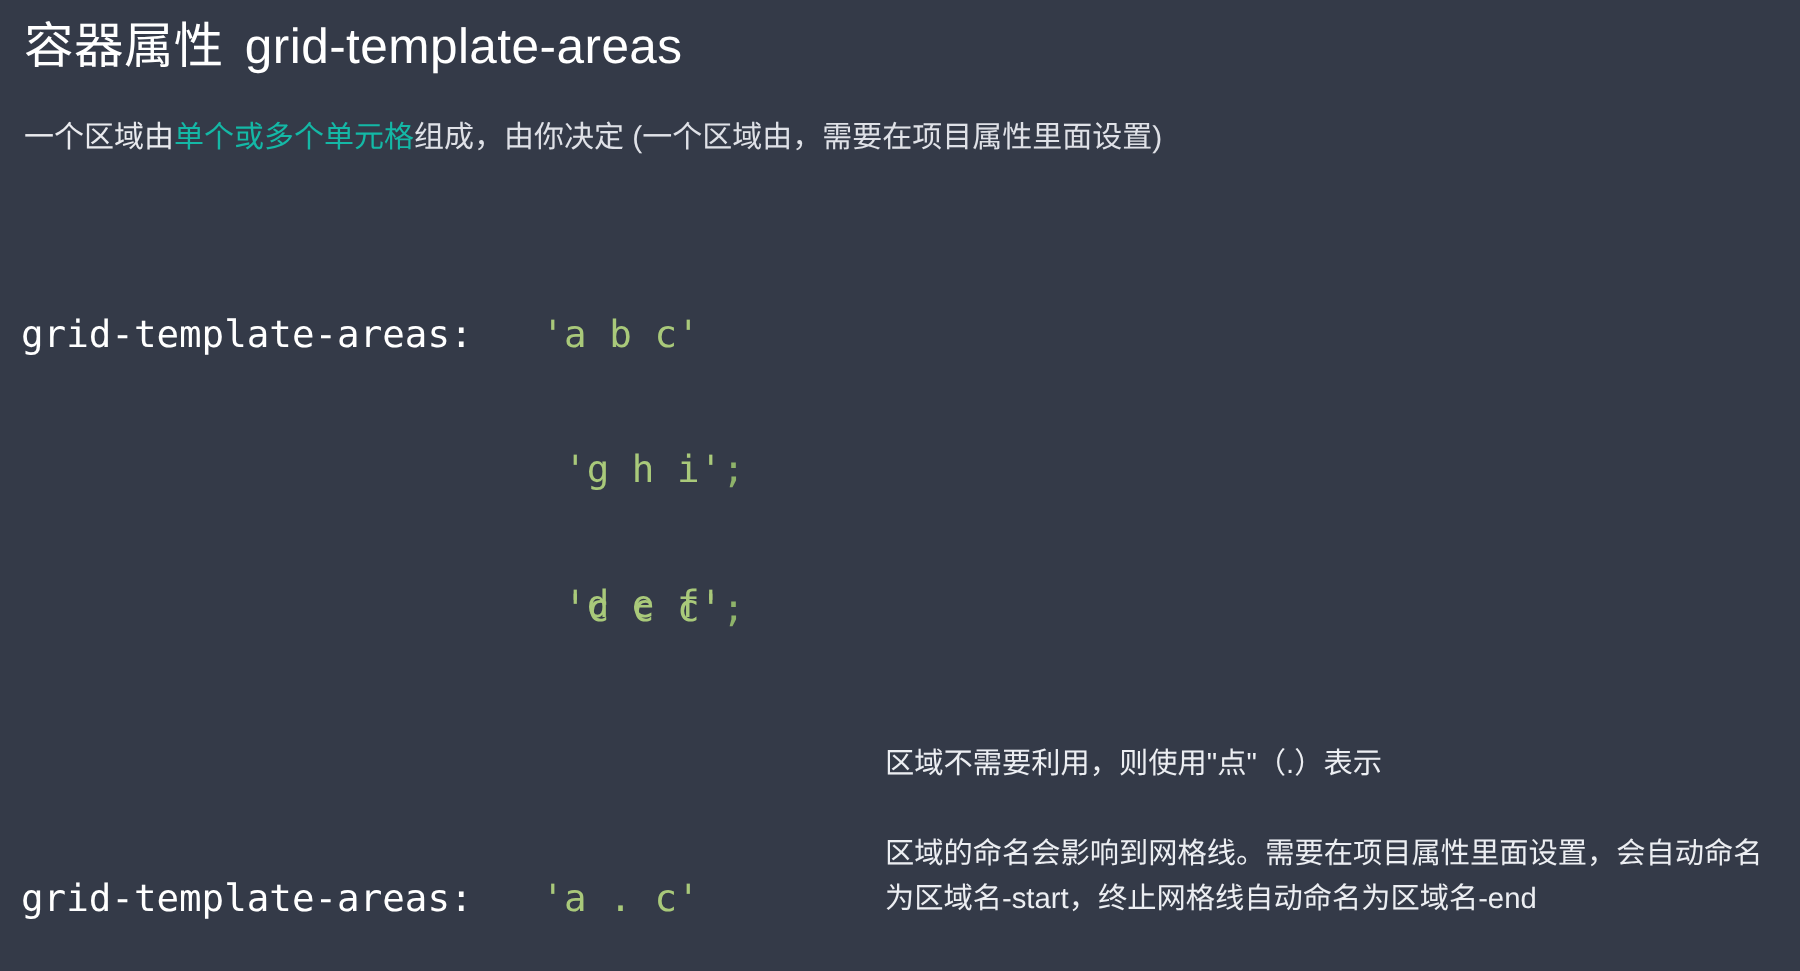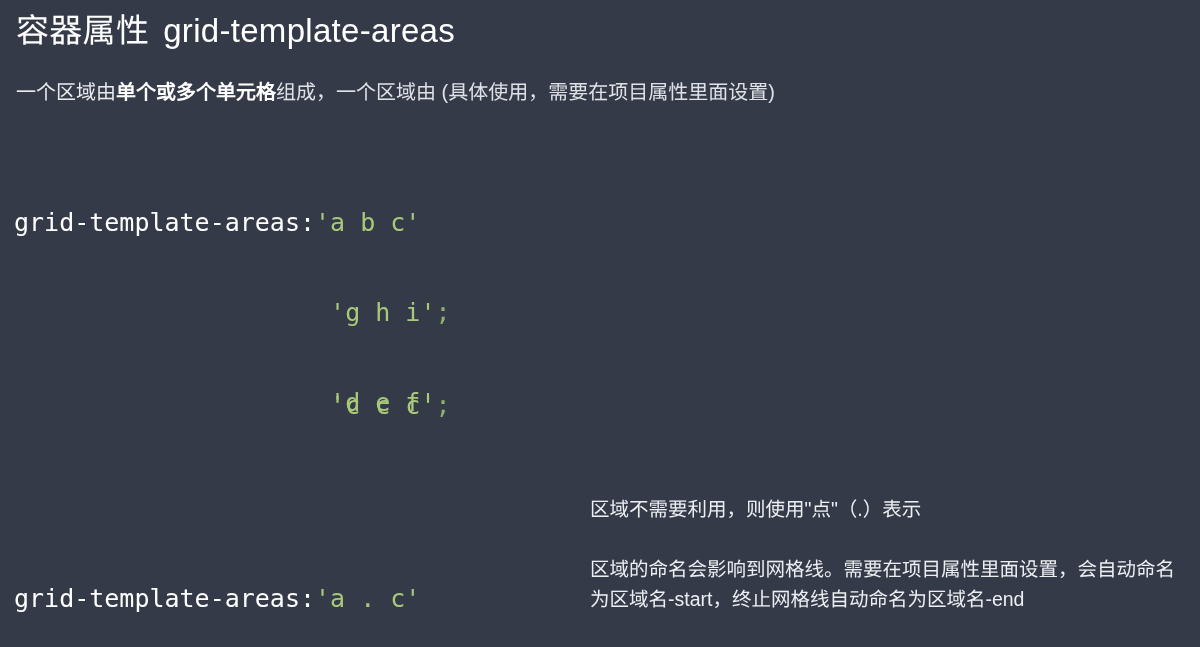--- a/index.html
+++ b/index.html
@@ -43,36 +43,36 @@
   .subtitle {
     position: absolute;
     left: 16px;
     top: 78px;
     font-size: 20px;
     line-height: 28px;
     color: #e9eaee;
     white-space: nowrap;
   }
   .subtitle .hl {
-    color: #ffffff;
-    font-weight: 700;
+    color: #14b8a6;
+    font-weight: 400;
   }
   .subtitle .tail { color: #dfe1e7; }
 
   
   .code-block {
     position: absolute;
     font-family: "DejaVu Sans Mono", "Liberation Mono", monospace;
     font-size: 25px;
     line-height: 30px;
     white-space: pre;
     letter-spacing: 0px;
   }
   .code-block .prop { color: #ffffff; }
-  .code-block .str  { color: #a9c97a; }
+  .code-block .str  { color: #a9c97a; margin-left: 46px; }
   .code-block .punc { color: #8fb36a; }
   .code-block .indent { color: transparent; }
 
   .code-1 { left: 14px; top: 148px; }
   .code-2 { left: 14px; top: 331px; }
   .code-3 { left: 14px; top: 524px; }
 
   .code-line { display: block; height: 30px; }
 
   
@@ -96,21 +96,21 @@
 </head>
 <body>
 
 <div class="slide">
 
   <div class="title">
     <span class="title-cn">容器属性</span><span class="title-prop">grid-template-areas</span>
   </div>
 
   <div class="subtitle">
-    <span>一个区域由</span><span class="hl">单个或多个单元格</span><span class="tail">组成，一个区域由 (具体使用，需要在项目属性里面设置)</span>
+    <span>一个区域由</span><span class="hl">单个或多个单元格</span><span class="tail">组成，由你决定 (一个区域由，需要在项目属性里面设置)</span>
   </div>
 
   <div class="code-block code-1">
     <span class="code-line"><span class="prop">grid-template-areas:</span><span class="str">'a b c'</span></span>
     <span class="code-line"><span class="indent">                     </span><span class="str">'g h i'</span><span class="punc">;</span></span>
     <span class="code-line"><span class="indent">                     </span><span class="str">'d e f'</span></span>
   </div>
 
   <div class="code-block code-2">
     <span class="code-line"><span class="indent">                     </span><span class="str">'c c c'</span><span class="punc">;</span></span>

